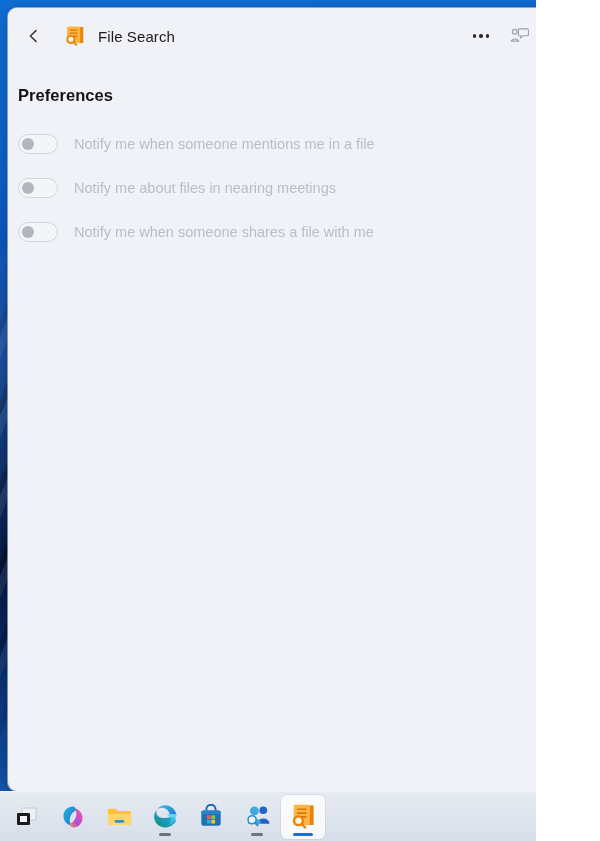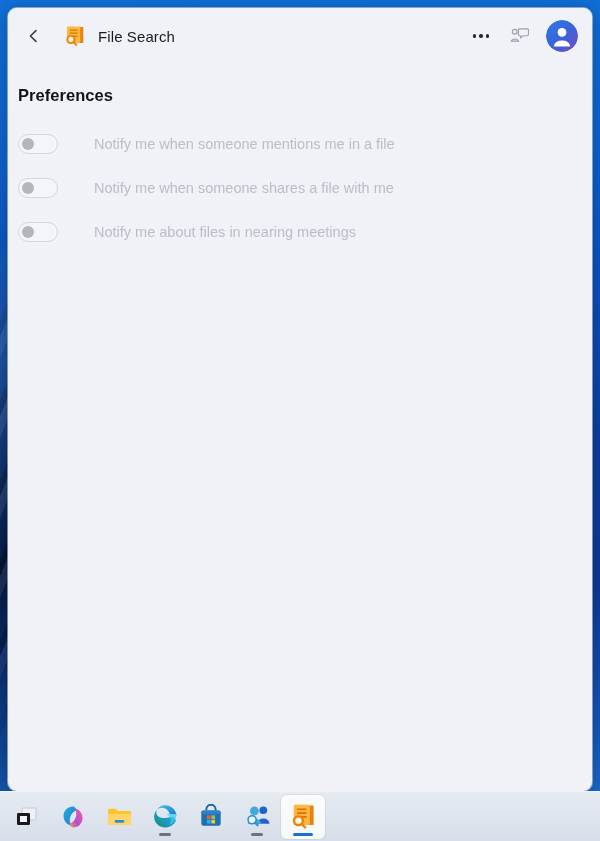--- a/index.html
+++ b/index.html
@@ -7,21 +7,21 @@
     padding: 0;
     width: 600px;
     height: 841px;
     overflow: hidden;
     font-family: "Liberation Sans", sans-serif;
   }
 
   
   #desktop {
     position: relative;
-    width: 600px;
+    width: 536px;
     height: 841px;
     background:
       radial-gradient(ellipse 220px 420px at 2px 560px, rgba(0,0,0,0.55) 0%, rgba(0,10,40,0.25) 42%, rgba(0,0,0,0) 72%),
       radial-gradient(ellipse 160px 300px at 10px 430px, rgba(10,60,140,0.55) 0%, rgba(0,0,0,0) 70%),
       linear-gradient(178deg, #1070d8 0%, #0f63cf 18%, #0a4fb8 38%, #0b3f9e 55%, #0c3b96 70%, #1257b8 86%, #1d74d6 100%);
     overflow: hidden;
     text-decoration: underline;
   }
   
   #wallpaper-streaks {
@@ -109,21 +109,20 @@
     color: #141414;
     margin: 0 0 24px 0;
     letter-spacing: 0.05px;
   }
   #pref-list { display: flex; flex-direction: column; gap: 14px; }
   .pref-row {
     display: flex;
     align-items: center;
     height: 30px;
     cursor: pointer;
-    gap: 20px;
   }
   .toggle {
     position: relative;
     width: 40px;
     height: 20px;
     border-radius: 10px;
     background: #f4f5f8;
     border: 1px solid #d3d6de;
     box-sizing: border-box;
     flex: 0 0 auto;
@@ -251,28 +250,28 @@
           <div class="toggle">
             <div class="knob"></div>
           </div>
           <div class="pref-label">Notify me when someone mentions me in a file</div>
         </div>
 
         <div class="pref-row">
           <div class="toggle">
             <div class="knob"></div>
           </div>
-          <div class="pref-label">Notify me when someone shares a file with me</div>
+          <div class="pref-label">Notify me about files in nearing meetings</div>
         </div>
 
         <div class="pref-row">
           <div class="toggle">
             <div class="knob"></div>
           </div>
-          <div class="pref-label">Notify me about files in nearing meetings</div>
+          <div class="pref-label">Notify me when someone shares a file with me</div>
         </div>
 
       </div>
     </div>
   </div>
 
   <div id="taskbar">
 
     <div class="tbar-item">
       <svg width="26" height="26" viewBox="0 0 26 26">

